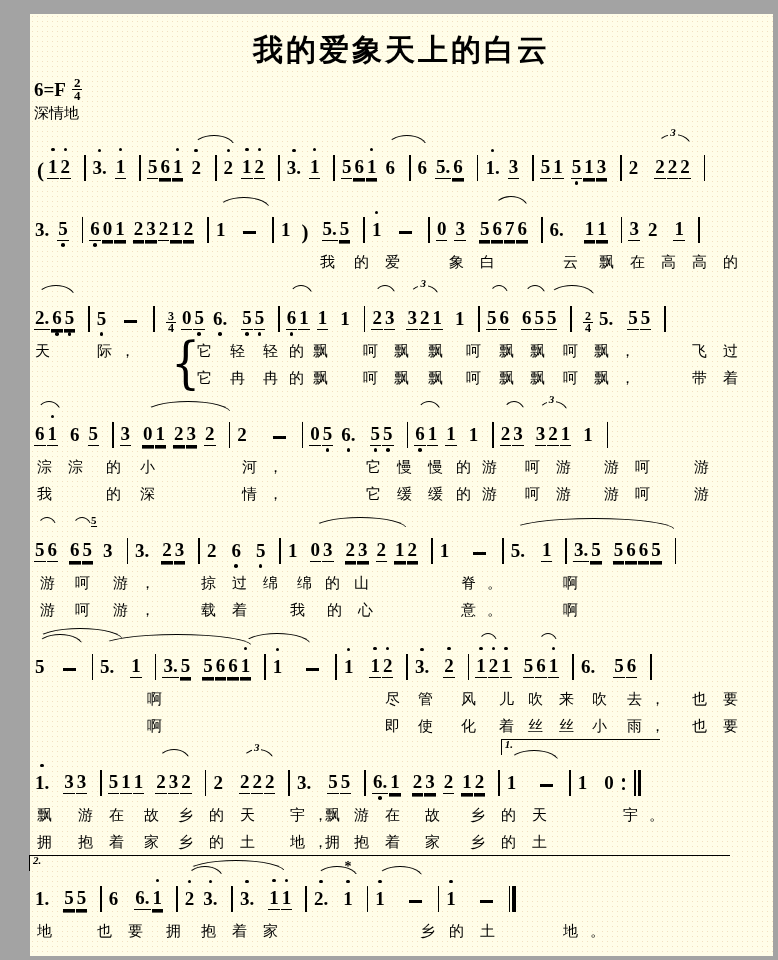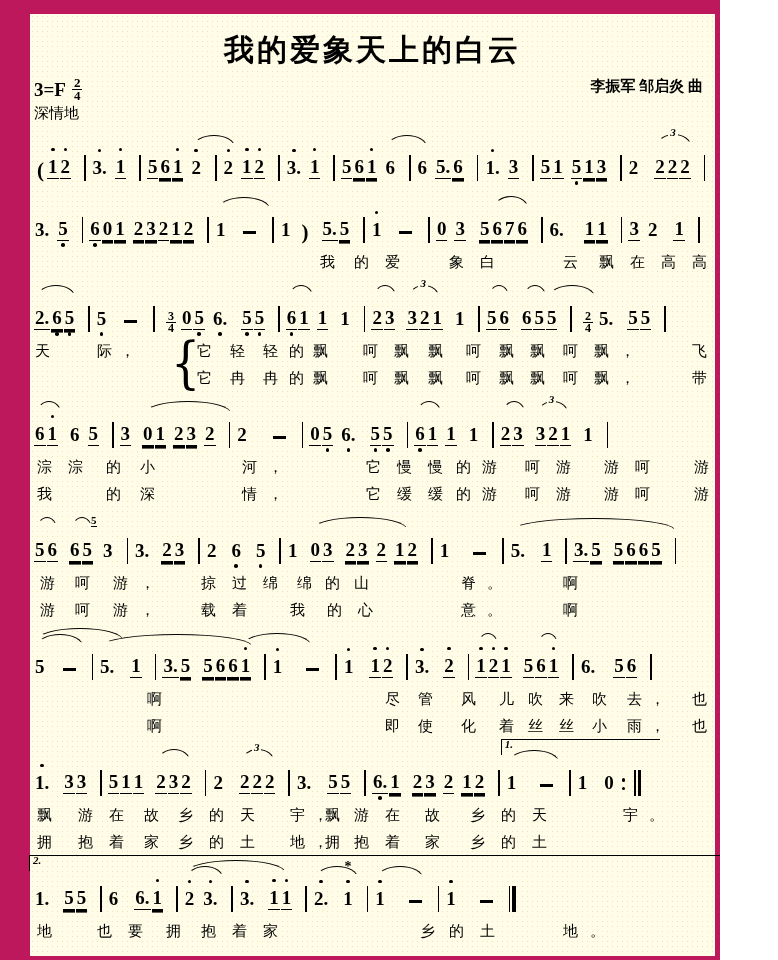--- a/index.html
+++ b/index.html
@@ -1,16 +1,16 @@
 <!DOCTYPE html>
 <html><head>
 <meta charset="utf-8">
 <style>
   html,body{margin:0;padding:0;background:#fff;}
-  #page{position:relative;width:720px;height:960px;background:#be185d;overflow:hidden;
+  #page{position:relative;width:778px;height:960px;background:#a3a3a3;overflow:hidden;
         font-family:"Liberation Serif", serif;}
   #sheet{position:absolute;left:30px;top:14px;right:5px;bottom:4px;background:#fffde8;
          background-image:radial-gradient(#f2dfc0 0.9px, transparent 0.9px);
          background-size:5px 5px;overflow:visible;}
   .title{margin-top:16px;text-align:center;font-size:30px;font-weight:bold;letter-spacing:3px;color:#000;}
   .hdr{position:relative;height:66px;margin-top:2px;}
   .keybox{position:absolute;left:4px;top:4px;}
   .keysig{display:flex;align-items:center;font-weight:bold;font-size:19px;}
   .frac{display:inline-flex;flex-direction:column;align-items:center;font-size:13px;line-height:12px;
         font-weight:bold;margin-left:6px;}
@@ -56,30 +56,29 @@
 </style>
 </head>
 <body>
 
 <div id="page">
   <div id="sheet">
     <div class="title">我的爱象天上的白云</div>
     <div class="hdr">
       <div class="keybox">
         <div class="keysig">
-          <span>3=F</span>
+          <span>6=F</span>
           <span class="frac">
             <span class="fn">2</span>
             <span>4</span>
           </span>
         </div>
         <div class="tempo">深情地</div>
       </div>
       <div class="credits">
-        <div>李振军  邹启炎  曲</div>
       </div>
     </div>
     <div id="systems">
         <div class="system">
           <div class="notesrow">
             <span class="paren">(</span>
             <span class="cell j">
               <span class="above">
                 <span class="odot"></span>
               </span>

